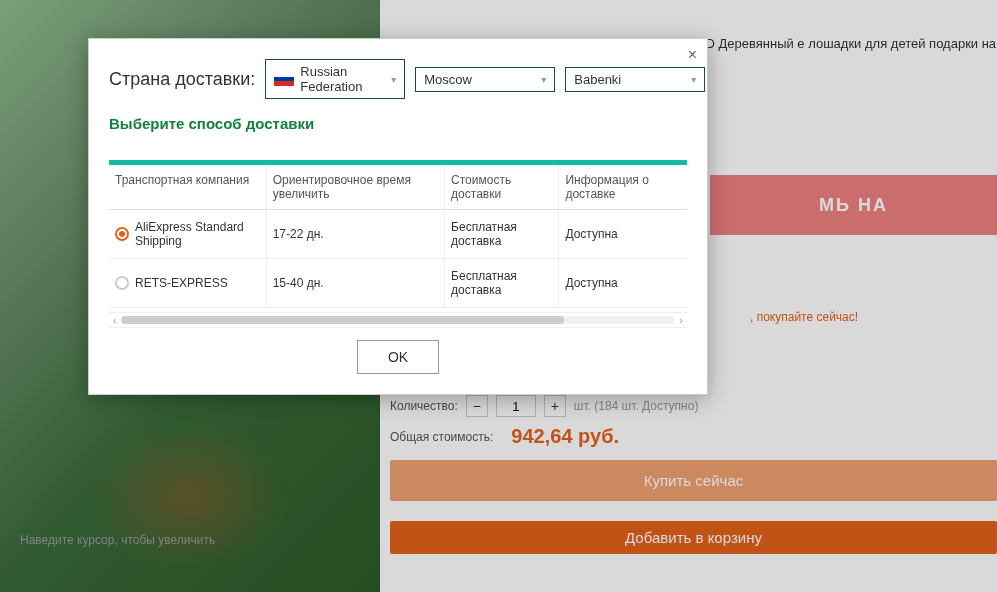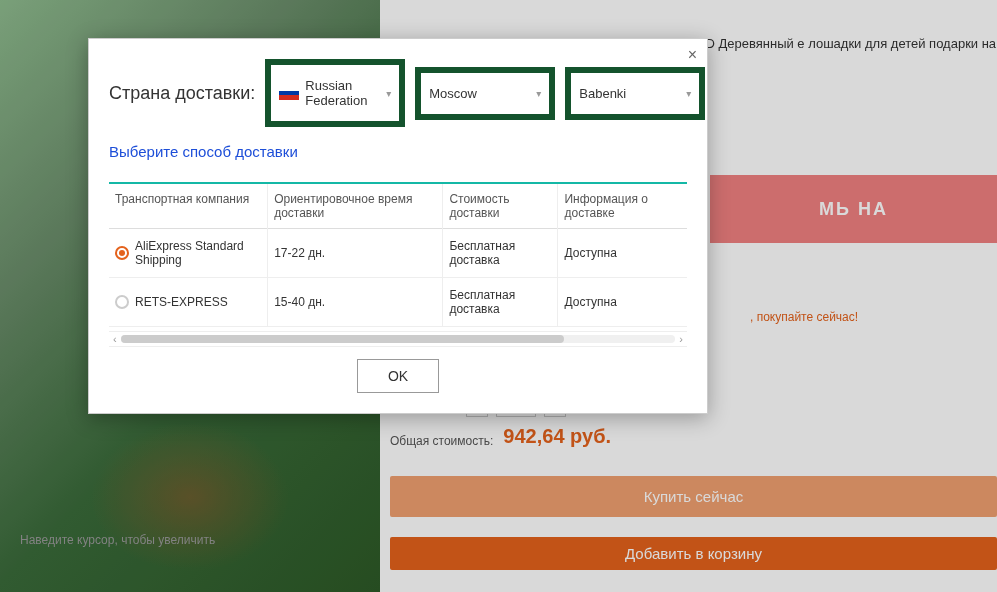--- a/index.html
+++ b/index.html
@@ -29,21 +29,21 @@
       font-size: 13px;
       color: #333;
       line-height: 1.4;
     }
 
     .bg-red-banner {
       position: absolute;
       top: 175px;
       left: 710px;
       right: 0;
-      height: 68px;
+      height: 60px;
       background: #f08080;
       display: flex;
       align-items: center;
       justify-content: center;
     }
     .bg-red-banner span {
       color: white;
       font-size: 18px;
       font-weight: bold;
       letter-spacing: 2px;
@@ -117,23 +117,23 @@
       width: 40px; height: 22px;
       border: 1px solid #ccc;
       text-align: center;
       font-size: 13px;
       line-height: 22px;
     }
     .bg-qty-stock { color: #999; font-size: 12px; }
 
     .bg-total-row {
       display: flex;
-      align-items: flex-end;
-      gap: 10px;
-      margin-bottom: 28px;
+      align-items: center;
+      gap: 18px;
+      margin-bottom: 12px;
     }
     .bg-total-label { color: #555; font-size: 12px; }
     .bg-total-price { color: #e4621c; font-size: 20px; font-weight: bold; }
 
     .bg-buttons {
       display: flex;
       gap: 20px;
       flex-direction: column;
     }
     .bg-btn-buy {
@@ -205,23 +205,23 @@
     .dialog-header-label {
       font-size: 18px;
       color: #333;
       white-space: nowrap;
     }
 
     .select-wrapper {
       position: relative;
       display: inline-flex;
       align-items: center;
-      border: 6px solid #14532d;
-      background: #fff;
-      padding: 13px 8px;
+      border: 1px solid #14532d;
+      background: #fff;
+      padding: 4px 8px;
       min-width: 140px;
       cursor: pointer;
     }
 
     .select-wrapper .flag {
       width: 20px;
       height: 14px;
       margin-right: 6px;
       flex-shrink: 0;
       position: relative;
@@ -244,34 +244,34 @@
     }
 
     .select-arrow {
       margin-left: 6px;
       color: #999;
       font-size: 10px;
     }
 
     .section-title {
       font-size: 15px;
-      font-weight: normal;
-      color: #1d4ed8;
-      margin-bottom: 22px;
+      font-weight: bold;
+      color: #15803d;
+      margin-bottom: 28px;
     }
 
     
     .shipping-table {
       width: 100%;
       border-collapse: collapse;
       font-size: 12px;
     }
 
     .shipping-table thead tr {
-      border-top: 2px solid #14b8a6;
+      border-top: 5px solid #14b8a6;
       border-bottom: 1px solid #ddd;
       margin-top: 44px;
     }
 
     .shipping-table th {
       padding: 8px 6px;
       text-align: left;
       color: #555;
       font-weight: normal;
       vertical-align: top;
@@ -441,21 +441,21 @@
       <span class="select-arrow">▾</span>
     </div>
   </div>
 
   <div class="section-title">Выберите способ доставки</div>
 
   <table class="shipping-table">
     <thead>
       <tr>
         <th>Транспортная компания</th>
-        <th>Ориентировочное время доставки</th>
+        <th>Ориентировочное время увеличить</th>
         <th>Стоимость доставки</th>
         <th>Информация о доставке</th>
       </tr>
     </thead>
     <tbody id="shipping-table-body">
     <tr>
           <td>
             <div class="radio-cell">
               <div class="radio-btn selected"></div>
               <span>AliExpress Standard Shipping</span>

